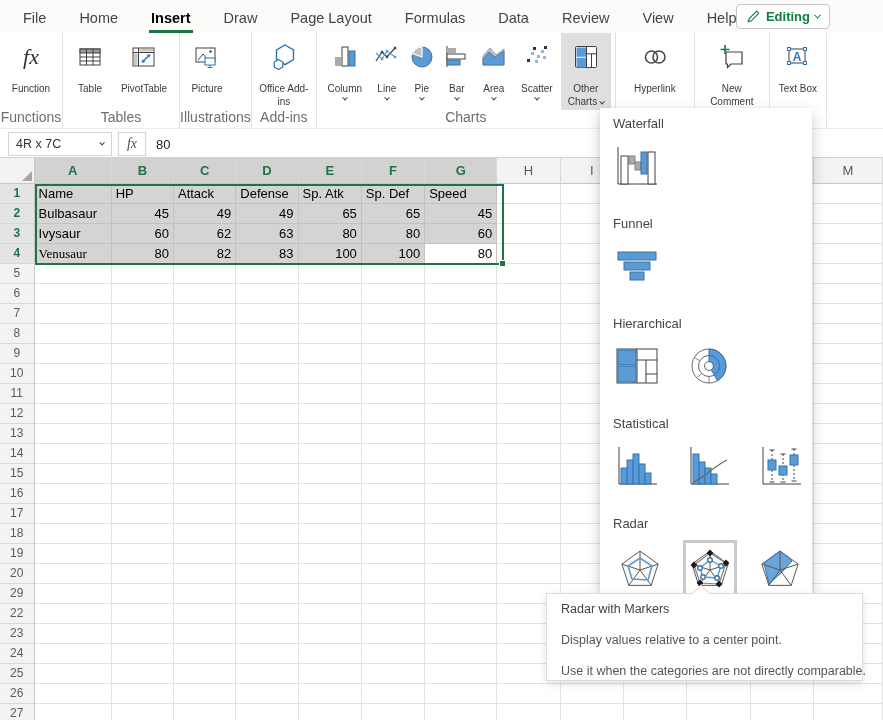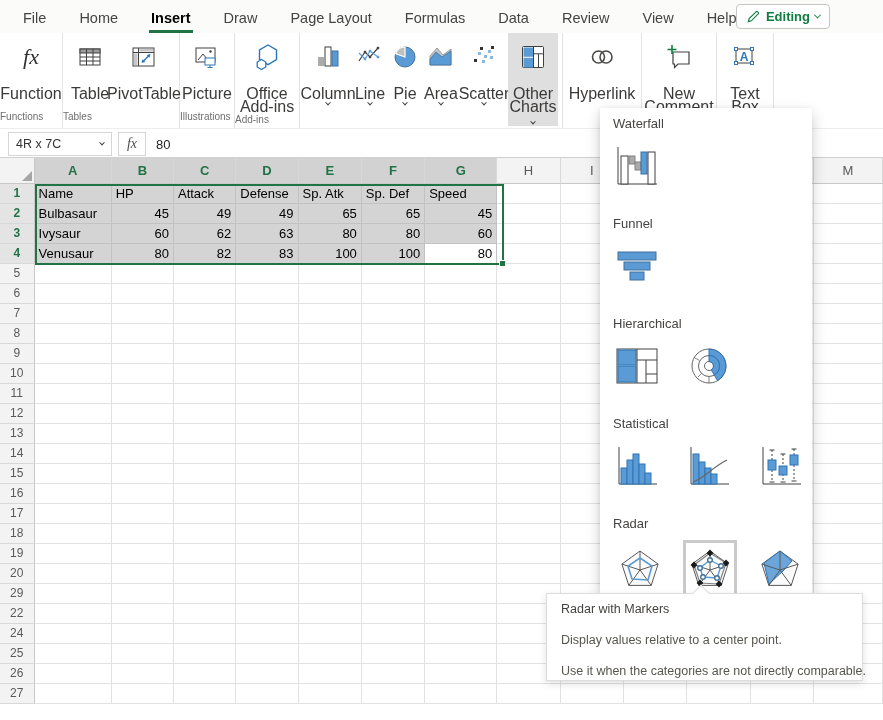--- a/index.html
+++ b/index.html
@@ -15,24 +15,24 @@
   .editing-btn .elabel { color:#107C41; font-size:13px; font-weight:700; }
   .chev { display:inline-block; width:5px; height:5px; border-right:1.4px solid #3B3A39; border-bottom:1.4px solid #3B3A39; transform:rotate(45deg) translate(-1px,-1px); }
   .chev.green { border-color:#107C41; }
   .chev.small { width:4px; height:4px; }
 
   
   .ribbon { position:absolute; top:33px; left:0; width:883px; height:95px; background:#fff; display:flex; }
   .rgroup { display:flex; flex-direction:column; border-right:1px solid #E3E3E3; }
   .rgroup.last { border-right:1px solid #E3E3E3; }
   .rbtns { display:flex; flex:1; align-items:stretch; padding:0 4px; }
-  .glabel { height:18px; font-size:10px; color:#6E6E6E; line-height:14px; }
+  .glabel { height:18px; font-size:14px; color:#6E6E6E; text-align:center; line-height:14px; }
   .rbtn { display:flex; flex-direction:column; align-items:center; padding-top:7px; cursor:default; }
   .rbtn .icn { height:34px; display:flex; align-items:center; justify-content:center; }
-  .rbtn .lbl { font-size:16px; line-height:13px; color:#3B3A39; text-align:center; margin-top:13px; }
+  .rbtn .lbl { font-size:10px; line-height:13px; color:#3B3A39; text-align:center; margin-top:8px; }
   .rbtn .chevrow { height:10px; display:flex; justify-content:center; align-items:flex-start; margin-top:2px; }
   .rbtn.active { background:#DFDFDF; }
   .fx-glyph { font-family:"Liberation Serif","DejaVu Serif",serif; font-style:italic; font-size:22px; color:#333; }
   .fx-small { font-family:"Liberation Serif","DejaVu Serif",serif; font-style:italic; font-size:14px; color:#4d4d4d; }
 
   
   .fbar { position:absolute; top:128px; left:0; width:883px; height:30px; background:#fff; border-top:1px solid #EDEDED; border-bottom:1px solid #D1D1D1; }
   .namebox { position:absolute; left:8px; top:3px; width:104px; height:24px; border:1px solid #D6D6D6; display:flex; align-items:center; padding:0 7px; font-size:12.5px; color:#333; }
   .namebox .chev { margin-left:auto; }
   .fxbtn { position:absolute; left:118px; top:3px; width:28px; height:24px; border:1px solid #D6D6D6; display:flex; align-items:center; justify-content:center; }
@@ -220,20 +220,34 @@
             <svg width="28" height="28" viewBox="0 0 28 28">
                 <circle cx="14" cy="14" r="10" fill="#5B9BD5" stroke="#41719C"></circle>
                 <path d="M14 14V4A10 10 0 0 0 4.6 10.6z" fill="#BFBFBF" stroke="#fff" stroke-width="1.2"></path>
               </svg>
           </span>
           <span class="lbl">Pie</span>
           <span class="chevrow">
               <span class="chev small"></span>
             </span>
         </div>
+        <div class="rbtn" style="width:36px">
+          <span class="icn">
+            <svg width="28" height="28" viewBox="0 0 28 28">
+                <path d="M4 3v21" stroke="#404040"></path>
+                <rect x="4" y="5" width="9" height="5" fill="#ABABAB"></rect>
+                <rect x="4" y="11" width="18" height="5" fill="#fff" stroke="#404040"></rect>
+                <rect x="4" y="17" width="13" height="5" fill="#5B9BD5" stroke="#41719C"></rect>
+              </svg>
+          </span>
+          <span class="lbl">Bar</span>
+          <span class="chevrow">
+              <span class="chev small"></span>
+            </span>
+        </div>
         <div class="rbtn" style="width:38px">
           <span class="icn">
             <svg width="28" height="28" viewBox="0 0 28 28">
                 <path d="M3 22V13l7-8 6 7 8-6v16z" fill="#C6C6C6" stroke="#8C8C8C" stroke-width="0.8"></path>
                 <path d="M3 22v-6l6-7 6 5 9-6v14z" fill="#5B9BD5" stroke="#41719C" stroke-width="0.8"></path>
               </svg>
           </span>
           <span class="lbl">Area</span>
           <span class="chevrow">
               <span class="chev small"></span>
@@ -402,21 +416,21 @@
         <div class="cell selc num" style="width: 73px;">60</div>
         <div class="cell" style="width: 64px;"></div>
         <div class="cell" style="width: 64px;"></div>
         <div class="cell" style="width: 64px;"></div>
         <div class="cell" style="width: 64px;"></div>
         <div class="cell" style="width: 64px;"></div>
         <div class="cell" style="width: 70px;"></div>
       </div>
       <div class="grow">
         <div class="rhdr sel">4</div>
-        <div class="cell selc" style="width: 78px;">Venusaur</div>
+        <div class="cell selc" style="width: 78px; font-family: Liberation Serif, serif;">Venusaur</div>
         <div class="cell selc num" style="width: 63px;">80</div>
         <div class="cell selc num" style="width: 63px;">82</div>
         <div class="cell selc num" style="width: 63px;">83</div>
         <div class="cell selc num" style="width: 64px;">100</div>
         <div class="cell selc num" style="width: 64px;">100</div>
         <div class="cell selc num activec" style="width: 73px;">80</div>
         <div class="cell" style="width: 64px;"></div>
         <div class="cell" style="width: 64px;"></div>
         <div class="cell" style="width: 64px;"></div>
         <div class="cell" style="width: 64px;"></div>
@@ -690,20 +704,36 @@
         <div class="cell" style="width: 73px;"></div>
         <div class="cell" style="width: 64px;"></div>
         <div class="cell" style="width: 64px;"></div>
         <div class="cell" style="width: 64px;"></div>
         <div class="cell" style="width: 64px;"></div>
         <div class="cell" style="width: 64px;"></div>
         <div class="cell" style="width: 70px;"></div>
       </div>
       <div class="grow">
         <div class="rhdr">22</div>
+        <div class="cell" style="width: 78px;"></div>
+        <div class="cell" style="width: 63px;"></div>
+        <div class="cell" style="width: 63px;"></div>
+        <div class="cell" style="width: 63px;"></div>
+        <div class="cell" style="width: 64px;"></div>
+        <div class="cell" style="width: 64px;"></div>
+        <div class="cell" style="width: 73px;"></div>
+        <div class="cell" style="width: 64px;"></div>
+        <div class="cell" style="width: 64px;"></div>
+        <div class="cell" style="width: 64px;"></div>
+        <div class="cell" style="width: 64px;"></div>
+        <div class="cell" style="width: 64px;"></div>
+        <div class="cell" style="width: 70px;"></div>
+      </div>
+      <div class="grow">
+        <div class="rhdr">23</div>
         <div class="cell" style="width: 78px;"></div>
         <div class="cell" style="width: 63px;"></div>
         <div class="cell" style="width: 63px;"></div>
         <div class="cell" style="width: 63px;"></div>
         <div class="cell" style="width: 64px;"></div>
         <div class="cell" style="width: 64px;"></div>
         <div class="cell" style="width: 73px;"></div>
         <div class="cell" style="width: 64px;"></div>
         <div class="cell" style="width: 64px;"></div>
         <div class="cell" style="width: 64px;"></div>

